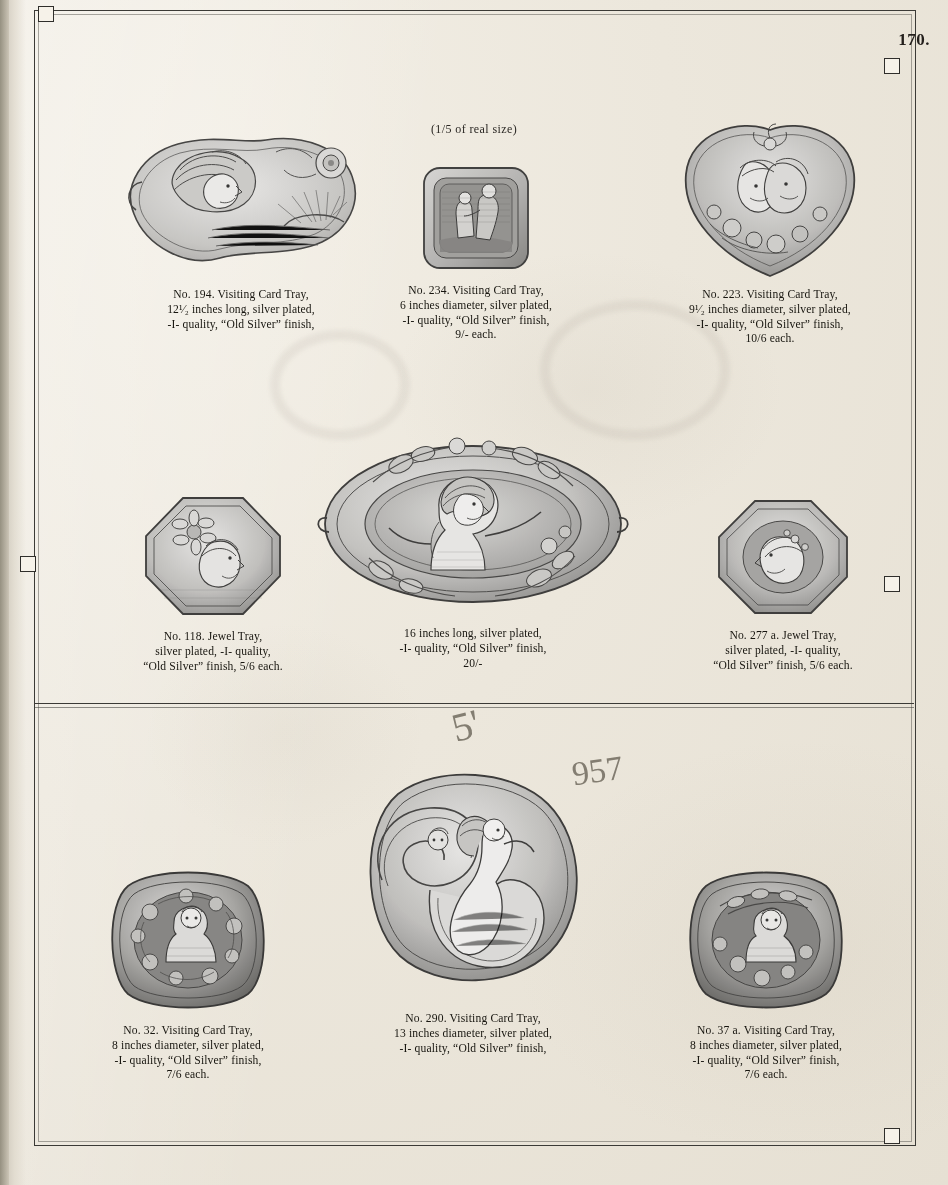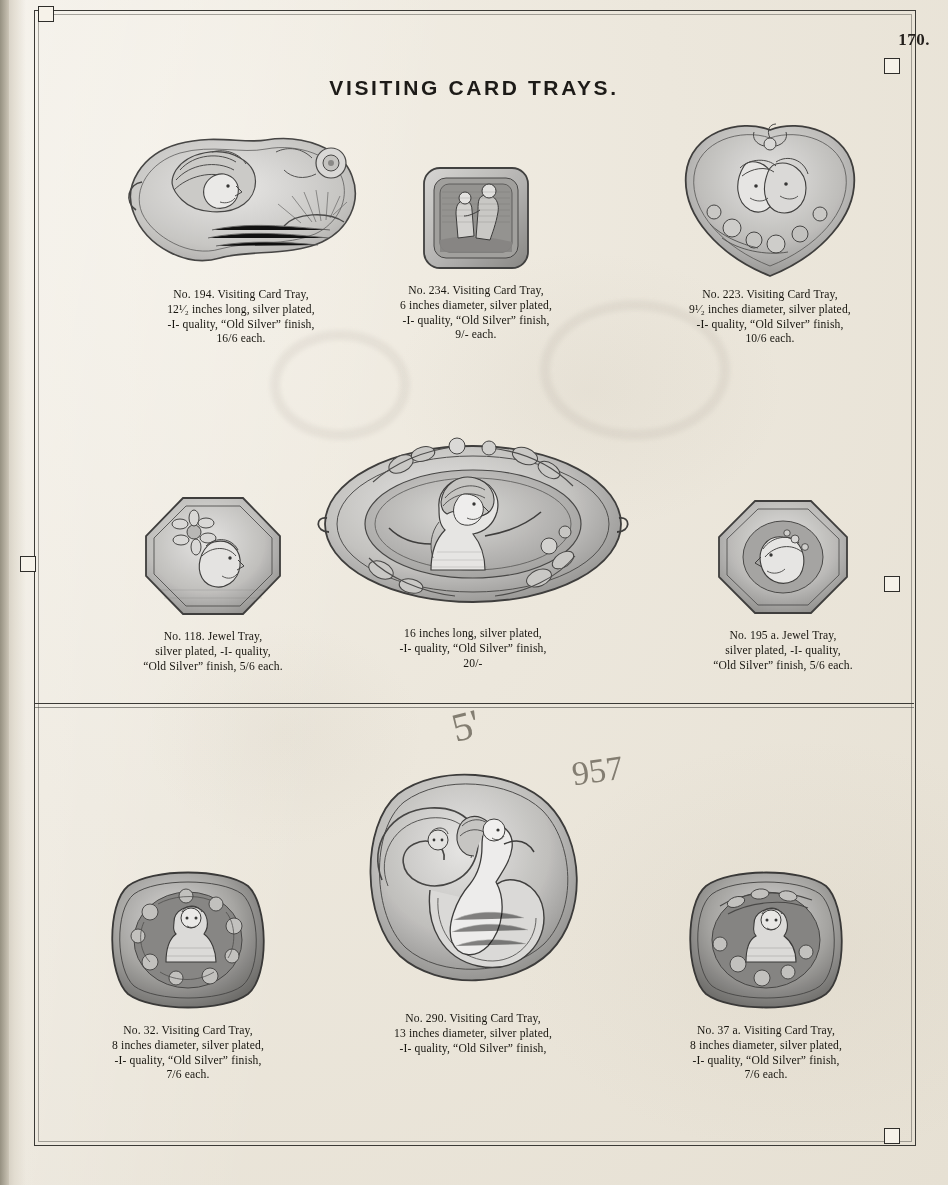--- a/index.html
+++ b/index.html
@@ -183,21 +183,21 @@
   <div class="rule r1"></div>
   <div class="rule r2"></div>
 
   <div class="reg tl"></div>
   <div class="reg tr"></div>
   <div class="reg ml"></div>
   <div class="reg mr"></div>
   <div class="reg br"></div>
 
   <div class="page-number">170.</div>
-  <div class="heading">VISITING CARD TRAYS.</div>
+  <div class="subheading">(1/5 of real size)</div>
 
   <div class="item" style="left:86px; top:118px; width:310px;">
     <div class="art" style="width:250px;height:170px;">
       <svg viewBox="0 0 250 170" width="250" height="170">
         <defs>
           <radialGradient id="g194" cx="45%" cy="40%" r="75%">
             <stop offset="0%" stop-color="#e9e4d9"></stop>
             <stop offset="65%" stop-color="#cbc4b4"></stop>
             <stop offset="100%" stop-color="#a9a294"></stop>
           </radialGradient>
@@ -251,21 +251,20 @@
           <path d="M200 56 C188 62 176 60 168 52"></path>
         </g>
 
         <path d="M20 92 C8 84 12 66 26 64" fill="none" stroke="#4a463d" stroke-width="1.6"></path>
       </svg>
     </div>
     <div class="caption">
       <span class="ln">No. 194.  Visiting Card Tray,</span>
       <span class="ln">12¹⁄₂ inches long, silver plated,</span>
       <span class="ln">-I- quality, “Old Silver” finish,</span>
-      <span class="ln">16/6 each.</span>
     </div>
   </div>
 
   <div class="item" style="left:366px; top:158px; width:220px;">
     <div class="art" style="width:120px;height:120px;">
       <svg viewBox="0 0 120 120" width="120" height="120">
         <defs>
           <linearGradient id="g298" x1="0" y1="0" x2="1" y2="1">
             <stop offset="0%" stop-color="#d9d3c5"></stop>
             <stop offset="55%" stop-color="#b8b1a1"></stop>
@@ -509,21 +508,21 @@
         <path d="M48 62 L42 68 L49 72" fill="none" stroke="#433f37" stroke-width="1"></path>
         <circle cx="58" cy="60" r="1.7" fill="#3a3730"></circle>
         <path d="M54 76 C60 80 68 78 72 74" fill="none" stroke="#4b463d" stroke-width=".9"></path>
 
         <circle cx="82" cy="44" r="4" fill="#dcd5c5" stroke="#49453c" stroke-width=".9"></circle>
         <circle cx="92" cy="52" r="3.4" fill="#d3ccbc" stroke="#49453c" stroke-width=".9"></circle>
         <circle cx="74" cy="38" r="3.2" fill="#d3ccbc" stroke="#49453c" stroke-width=".9"></circle>
       </svg>
     </div>
     <div class="caption" style="margin-top:10px;">
-      <span class="ln">No. 195 a.  Jewel Tray,</span>
+      <span class="ln">No. 277 a.  Jewel Tray,</span>
       <span class="ln">silver plated, -I- quality,</span>
       <span class="ln">“Old Silver” finish, 5/6 each.</span>
     </div>
   </div>
 
   <div class="pencil p1">5'</div>
   <div class="pencil p2">957</div>
 
   <div class="item" style="left:48px; top:860px; width:280px;">
     <div class="art" style="width:180px;height:160px;">

